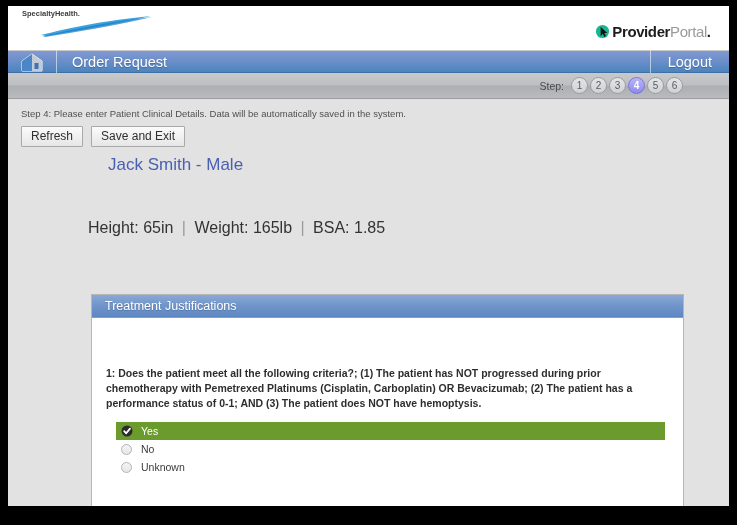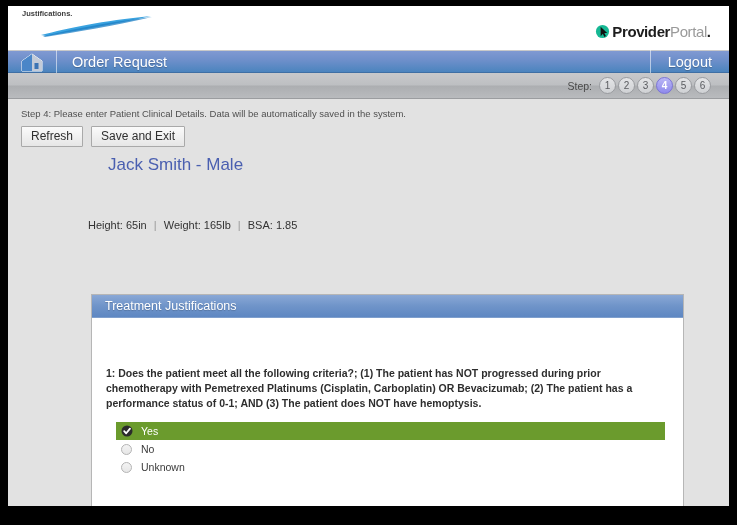--- a/index.html
+++ b/index.html
@@ -159,21 +159,21 @@
 
   
   .step-bar {
     position: relative;
     height: 26px;
     background: linear-gradient(to bottom, #c8c9cb 0%, #bdbfc2 48%, #acaeb1 52%, #b9bbbe 100%);
     border-bottom: 1px solid #9b9da0;
     display: flex;
     align-items: center;
     justify-content: flex-end;
-    padding-right: 18px;
+    padding-right: 46px;
   }
 
   .step-label {
     font-size: 10.5px;
     color: #4a4a4a;
     margin-right: 7px;
   }
 
   .step-circles { display: flex; gap: 2px; }
 
@@ -235,21 +235,21 @@
   .patient-block { padding-left: 80px; }
 
   .patient-name {
     font-size: 17px;
     color: #4a5fb0;
     margin-bottom: 4px;
     margin-left: 20px;
   }
 
   .patient-vitals {
-    font-size: 11px;
+    font-size: 16px;
     color: #333333;
     margin-bottom: 10px;
     margin-top: 44px;
   }
 
   .patient-vitals .sep { color: #9a9a9a; padding: 0 4px; }
 
   
   .panel {
     position: absolute;
@@ -329,21 +329,21 @@
   }
 </style>
 </head>
 <body>
 
 <div id="screen">
   <div id="app-frame">
 
     <div class="brand-header">
       <div class="aim-logo">
-        <div class="aim-sub">Justifications.</div>
+        <div class="aim-sub">SpecialtyHealth.</div>
         <svg class="aim-swoosh" viewBox="0 0 115 22">
           <path d="M2 20 C 30 13, 62 6, 112 1 C 78 9, 40 15, 8 21 Z" fill="#3aa3e0"></path>
           <path d="M4 21 C 35 14, 70 7, 113 2 C 74 11, 38 17, 6 22 Z" fill="#1e7fc4" opacity="0.75"></path>
         </svg>
       </div>
       <div class="pp-logo">
         <svg class="pp-icon" viewBox="0 0 16 16">
           <circle cx="8" cy="8" r="7" fill="#16b894"></circle>
           <path d="M6 3 L6 13 L8.4 10.4 L10 13.8 L11.6 12.9 L10 9.7 L13 9.6 Z" fill="#111111"></path>
         </svg>

